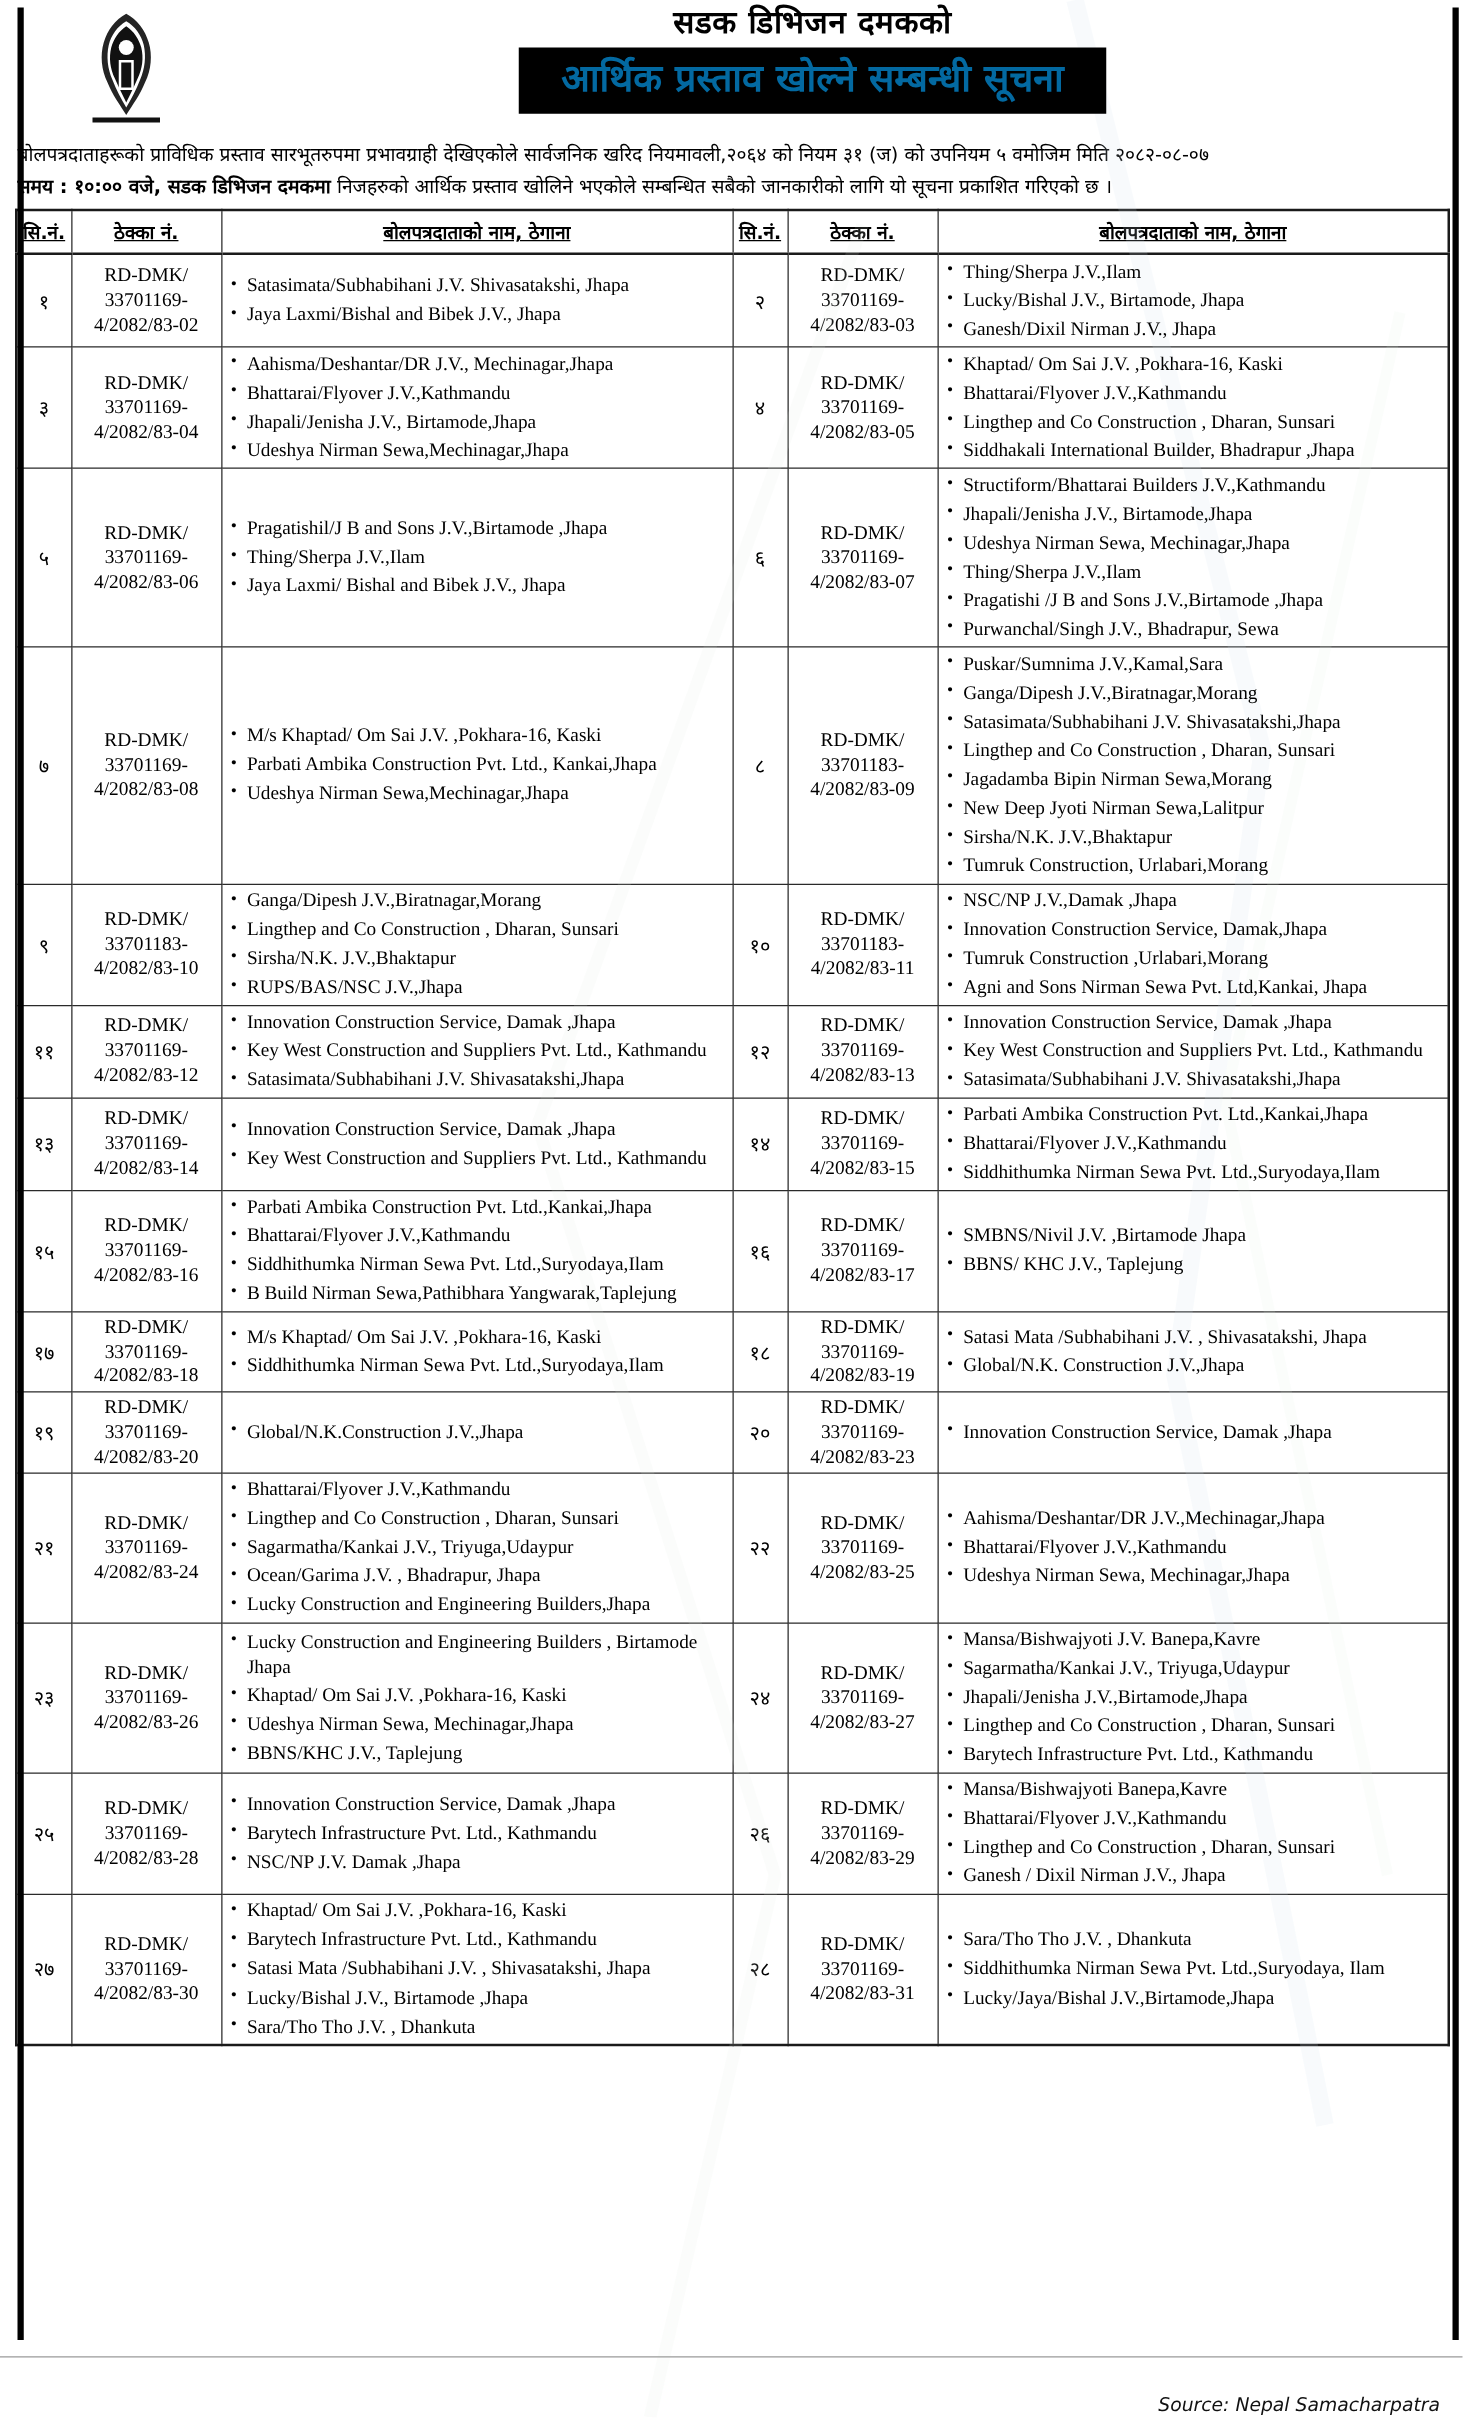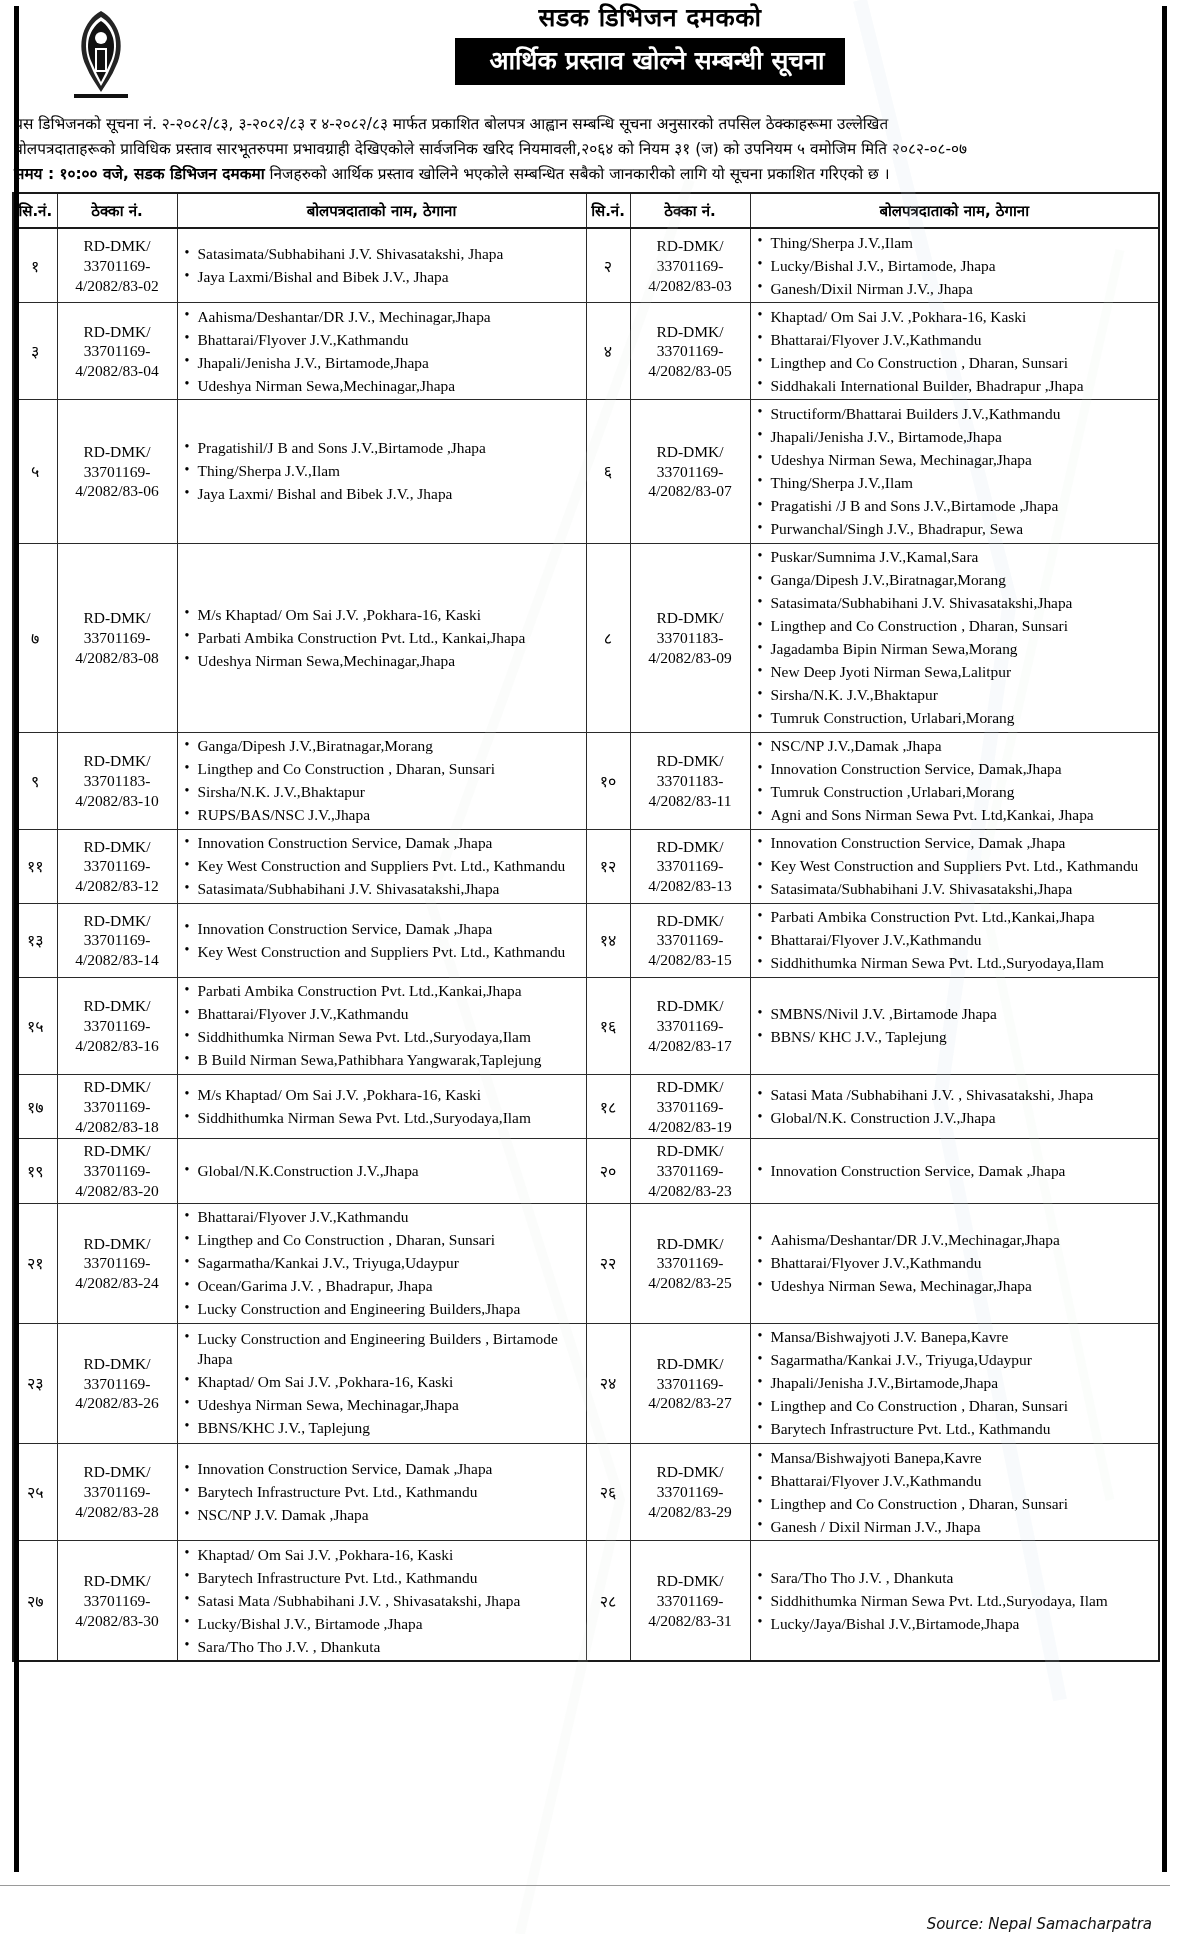--- a/index.html
+++ b/index.html
@@ -58,25 +58,25 @@
   .office-name {
     font-family: "DejaVu Sans", sans-serif;
     font-weight: bold;
     font-size: 25px;
     letter-spacing: .5px;
     line-height: 1.15;
   }
   .title-band {
     display: inline-block;
     background: #000;
-    color: #ffffff;
+    color: #0369a1;
     font-family: "DejaVu Sans", sans-serif;
     font-weight: bold;
-    font-size: 25px;
-    padding: 9px 20px 11px 34px;
+    font-size: 30px;
+    padding: 9px 34px 11px 34px;
     margin-top: 5px;
     line-height: 1.1;
   }
   .pub-date {
     font-family: "DejaVu Sans", sans-serif;
     font-weight: bold;
     font-size: 17px;
     margin-top: 7px;
     letter-spacing: .3px;
   }
@@ -107,20 +107,21 @@
     vertical-align: middle;
     padding: 2px 3px;
   }
   table.bids thead th {
     font-family: "DejaVu Sans", sans-serif;
     font-weight: bold;
     font-size: 15px;
     text-align: center;
     padding: 6px 2px 7px 2px;
     border-bottom: 2px solid #1a1a1a;
+    text-decoration: underline;
   }
   col.c-sn  { width: 44px; }
   col.c-ctr { width: 120px; }
   col.c-bid { width: auto; }
 
   td.sn {
     text-align: center;
     font-family: "DejaVu Sans", sans-serif;
     font-size: 16px;
   }
@@ -204,21 +205,20 @@
       </g>
     </svg>
 
     <div class="head-stack">
       <div class="office-name">सडक डिभिजन दमकको</div>
       <div class="title-band">आर्थिक प्रस्ताव खोल्ने सम्बन्धी सूचना</div>
     </div>
   </div>
 
   <div class="intro">
-    <div>यस डिभिजनको सूचना नं. २-२०८२/८३, ३-२०८२/८३ र ४-२०८२/८३ मार्फत प्रकाशित बोलपत्र आह्वान सम्बन्धि सूचना अनुसारको तपसिल ठेक्काहरूमा उल्लेखित</div>
     <div>बोलपत्रदाताहरूको प्राविधिक प्रस्ताव सारभूतरुपमा प्रभावग्राही देखिएकोले सार्वजनिक खरिद नियमावली,२०६४ को नियम ३१ (ज) को उपनियम ५ वमोजिम मिति २०८२-०८-०७</div>
     <div><b>समय : १०:०० वजे, सडक डिभिजन दमकमा</b><span> निजहरुको आर्थिक प्रस्ताव खोलिने भएकोले सम्बन्धित सबैको जानकारीको लागि यो सूचना प्रकाशित गरिएको छ ।</span></div>
   </div>
 
   <div class="tbl-wrap">
     <table class="bids">
       <colgroup>
         <col class="c-sn">
           <col class="c-ctr">
           <col class="c-bid">

